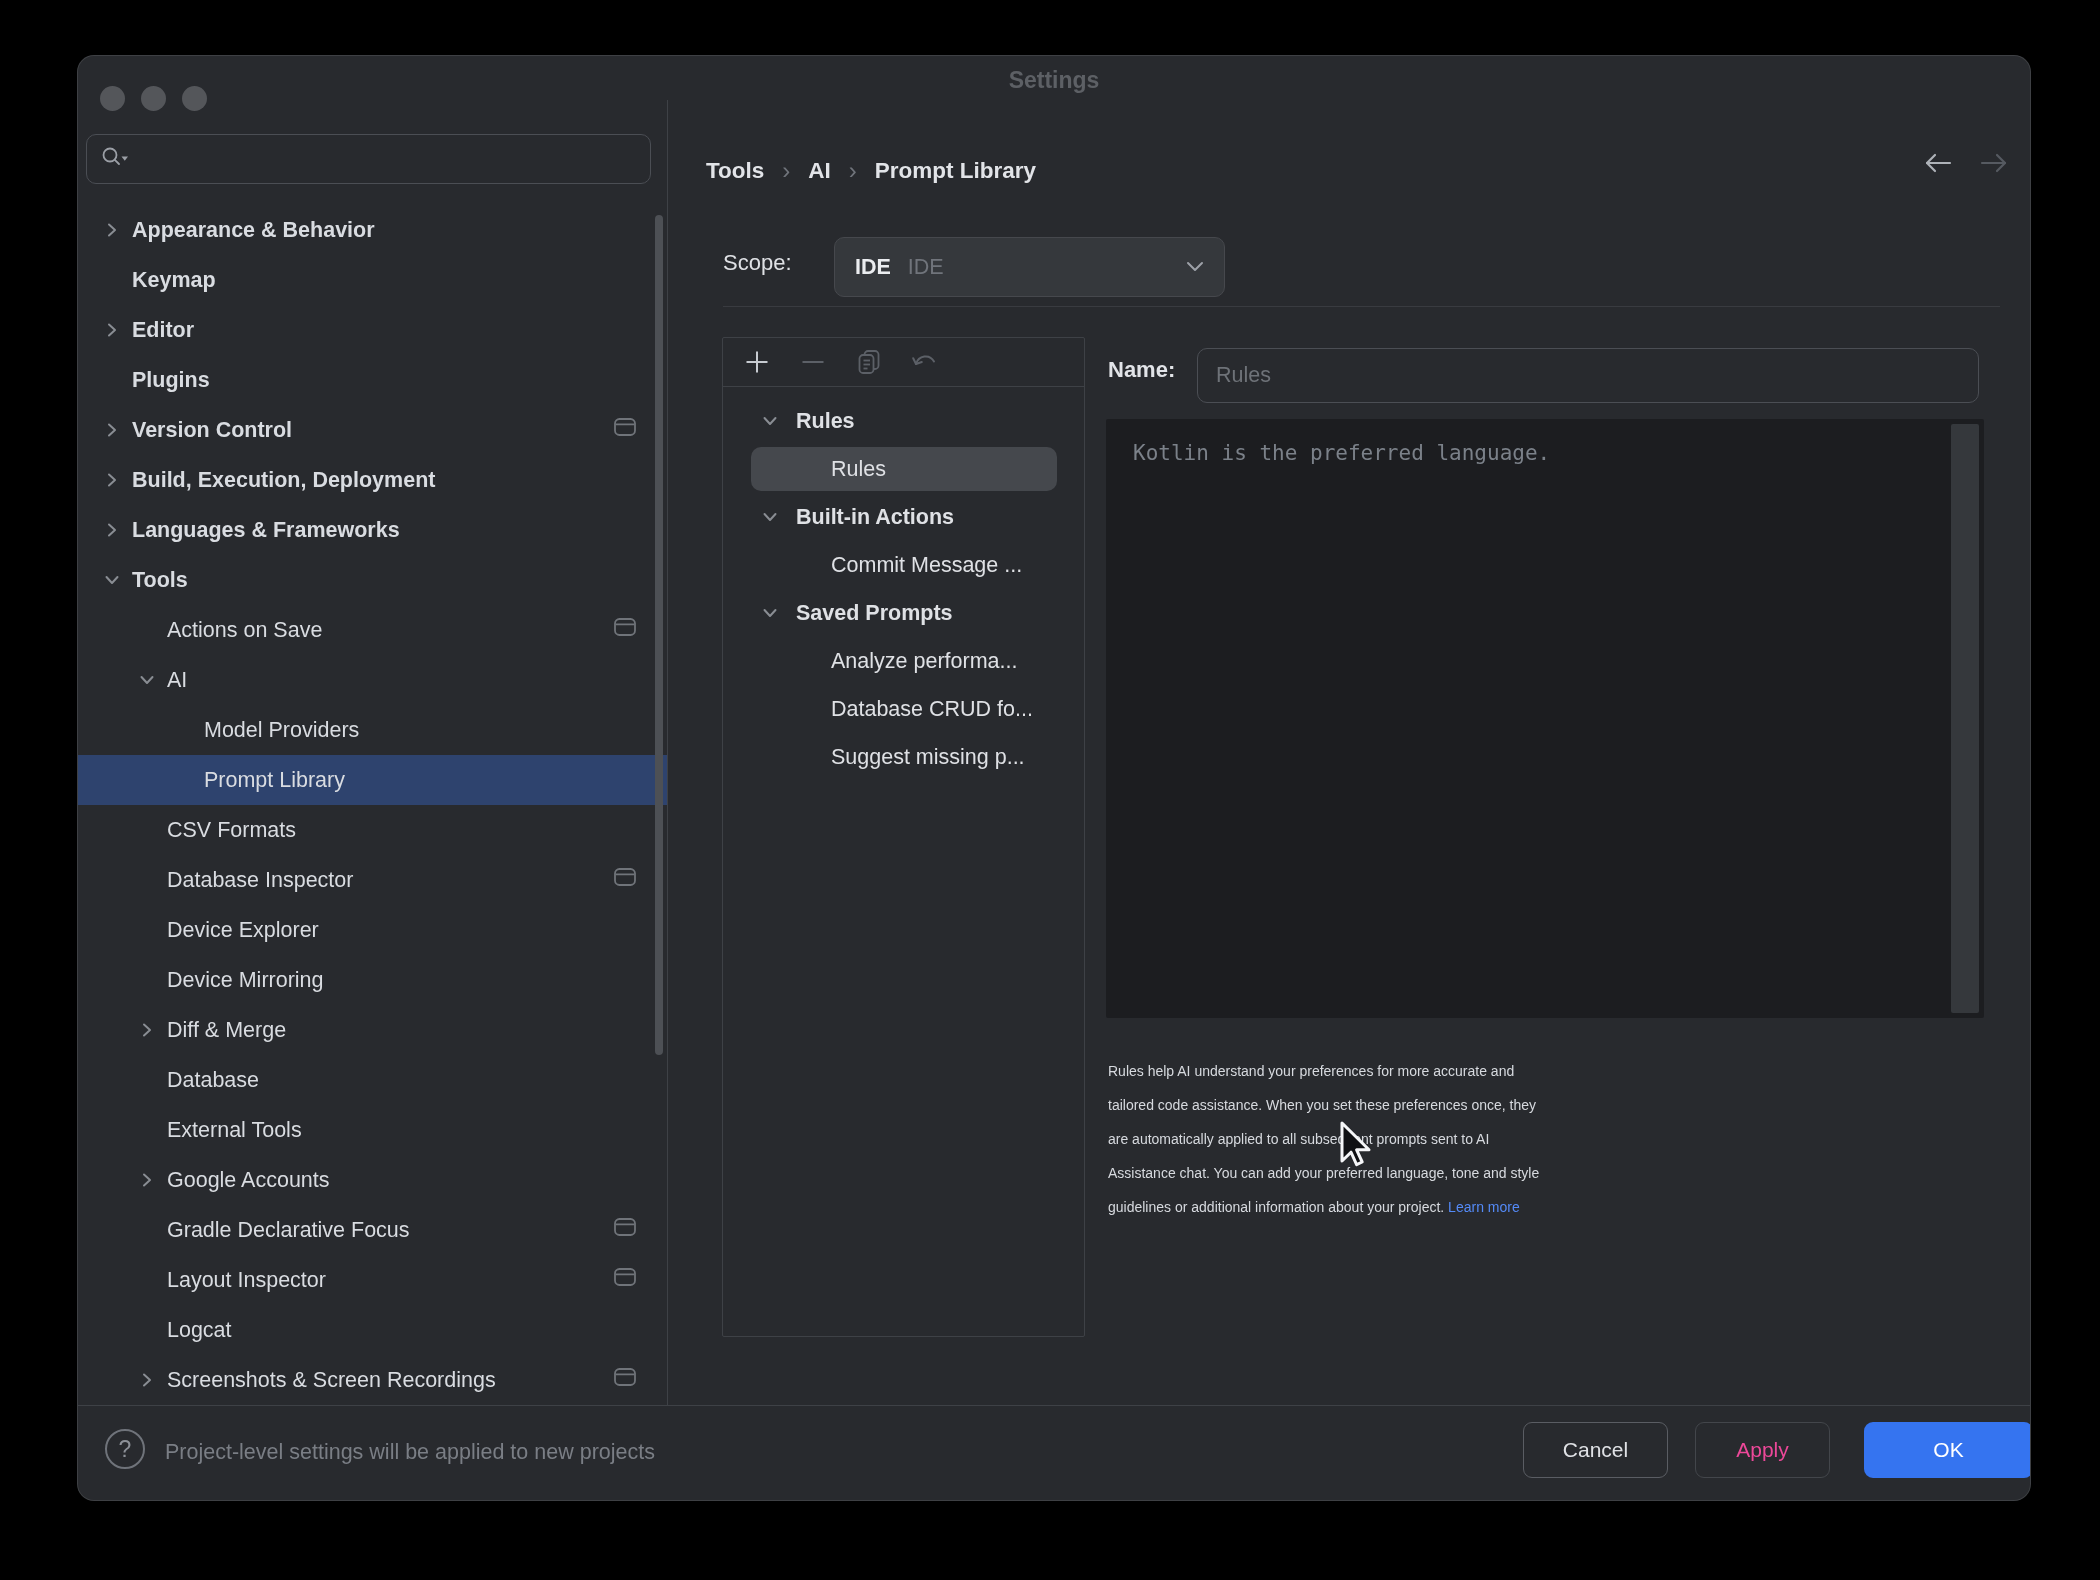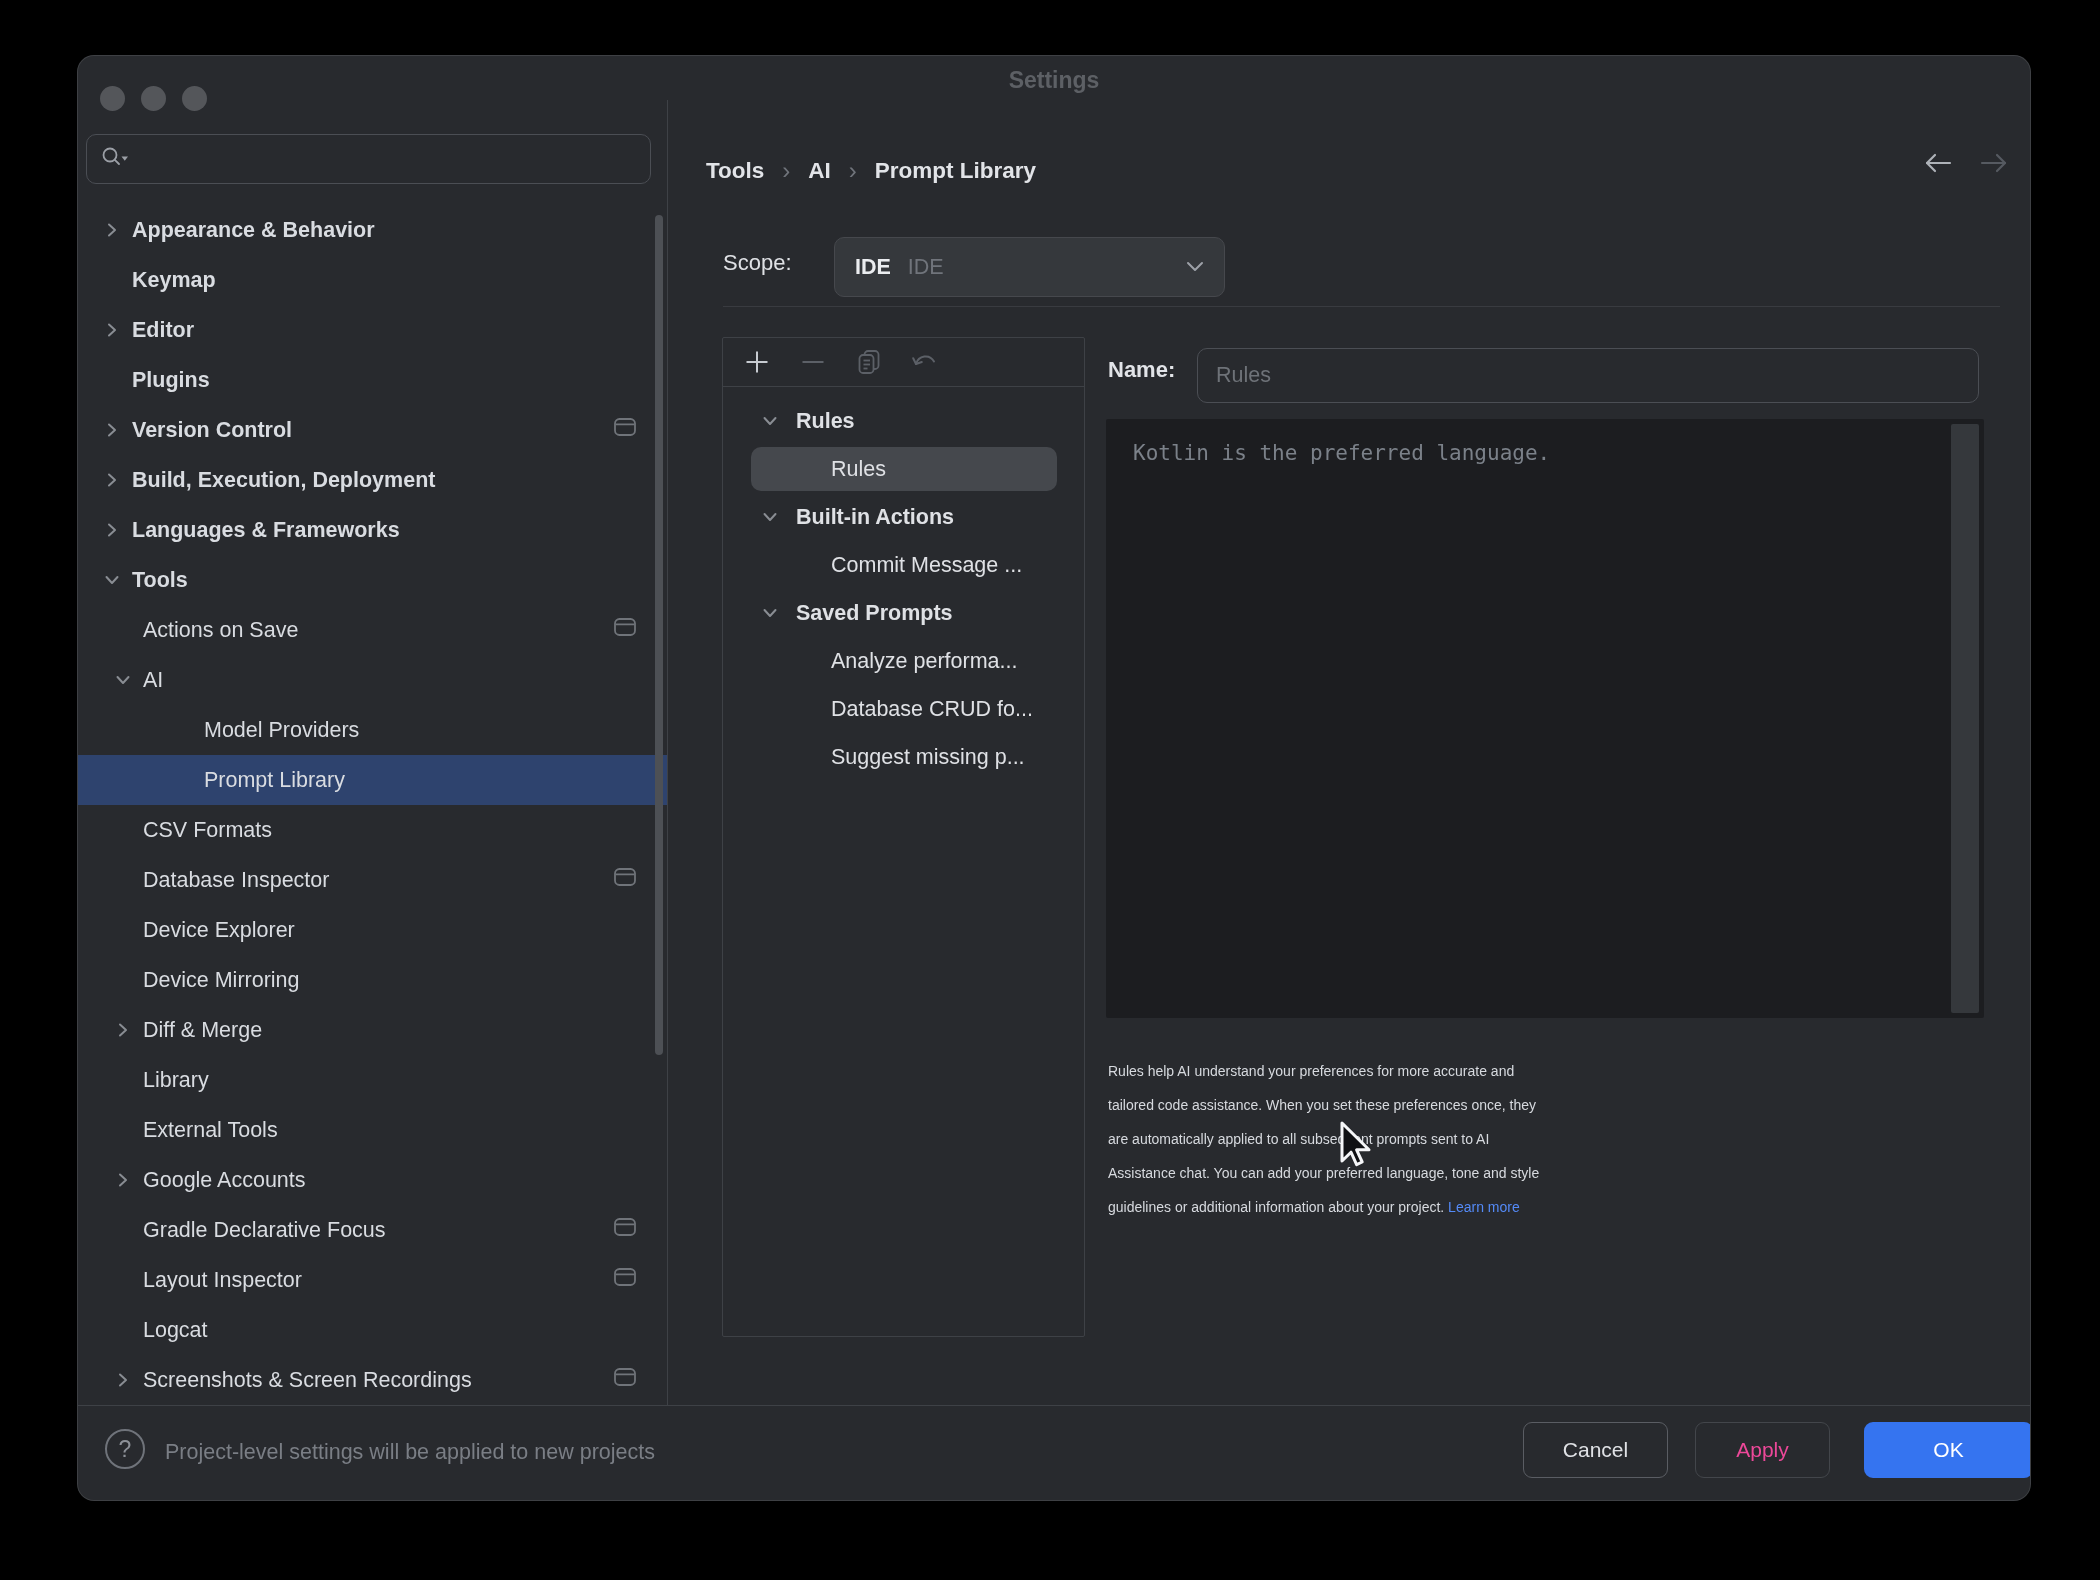--- a/index.html
+++ b/index.html
@@ -22,21 +22,21 @@
   .v-divider { position:absolute; left:589px; top:44px; bottom:95px; width:1px; background:#3e4146; }
   .search-box { position:absolute; left:8px; right:16px; top:18px; height:50px;
                 border:1px solid #4b4e54; border-radius:10px; display:flex; align-items:center;
                 padding:0 12px; }
   .search-box input { flex:1; background:transparent; border:none; outline:none;
                       color:#dfe1e5; font-size:21px; font-family:inherit; margin-left:8px; }
   .side-tree { position:absolute; left:0; right:0; top:89px; bottom:0; overflow:hidden; }
   .side-row { height:50px; display:flex; align-items:center; position:relative;
               font-size:21.5px; color:#d9dce1; cursor:default; }
   .side-row.lvl0 { padding-left:22px; }
-  .side-row.lvl1 { padding-left:33px; }
+  .side-row.lvl1 { padding-left:57px; }
   .side-row.lvl2 { padding-left:94px; }
   .side-row.bold .row-label { font-weight:700; }
   .side-row.selected { background:#2e436e; }
   .chev { width:24px; margin-right:8px; display:flex; justify-content:center; align-items:center; }
   .chev svg { display:block; }
   .side-row .chev-r, .side-row .chev-d { display:none; }
   .side-row.chev-right .chev-r { display:flex; }
   .side-row.chev-down  .chev-d { display:flex; }
   .side-row.chev-none  .chev-r { display:flex; visibility:hidden; }
   .ticon { display:none; position:absolute; right:31px; top:50%; transform:translateY(-50%); }
@@ -326,21 +326,21 @@
             <span class="row-label">Diff &amp; Merge</span>
 
           </div>
           <div class="side-row lvl1 chev-none">
             <span class="chev chev-r">
               <svg width="20" height="20" viewBox="0 0 20 20">
                 <path d="M7 4.5 L13 10 L7 15.5" fill="none" stroke="#898d93" stroke-width="2" stroke-linecap="round" stroke-linejoin="round"></path>
               </svg>
             </span>
 
-            <span class="row-label">Library</span>
+            <span class="row-label">Database</span>
 
           </div>
           <div class="side-row lvl1 chev-none">
             <span class="chev chev-r">
               <svg width="20" height="20" viewBox="0 0 20 20">
                 <path d="M7 4.5 L13 10 L7 15.5" fill="none" stroke="#898d93" stroke-width="2" stroke-linecap="round" stroke-linejoin="round"></path>
               </svg>
             </span>
 
             <span class="row-label">External Tools</span>

